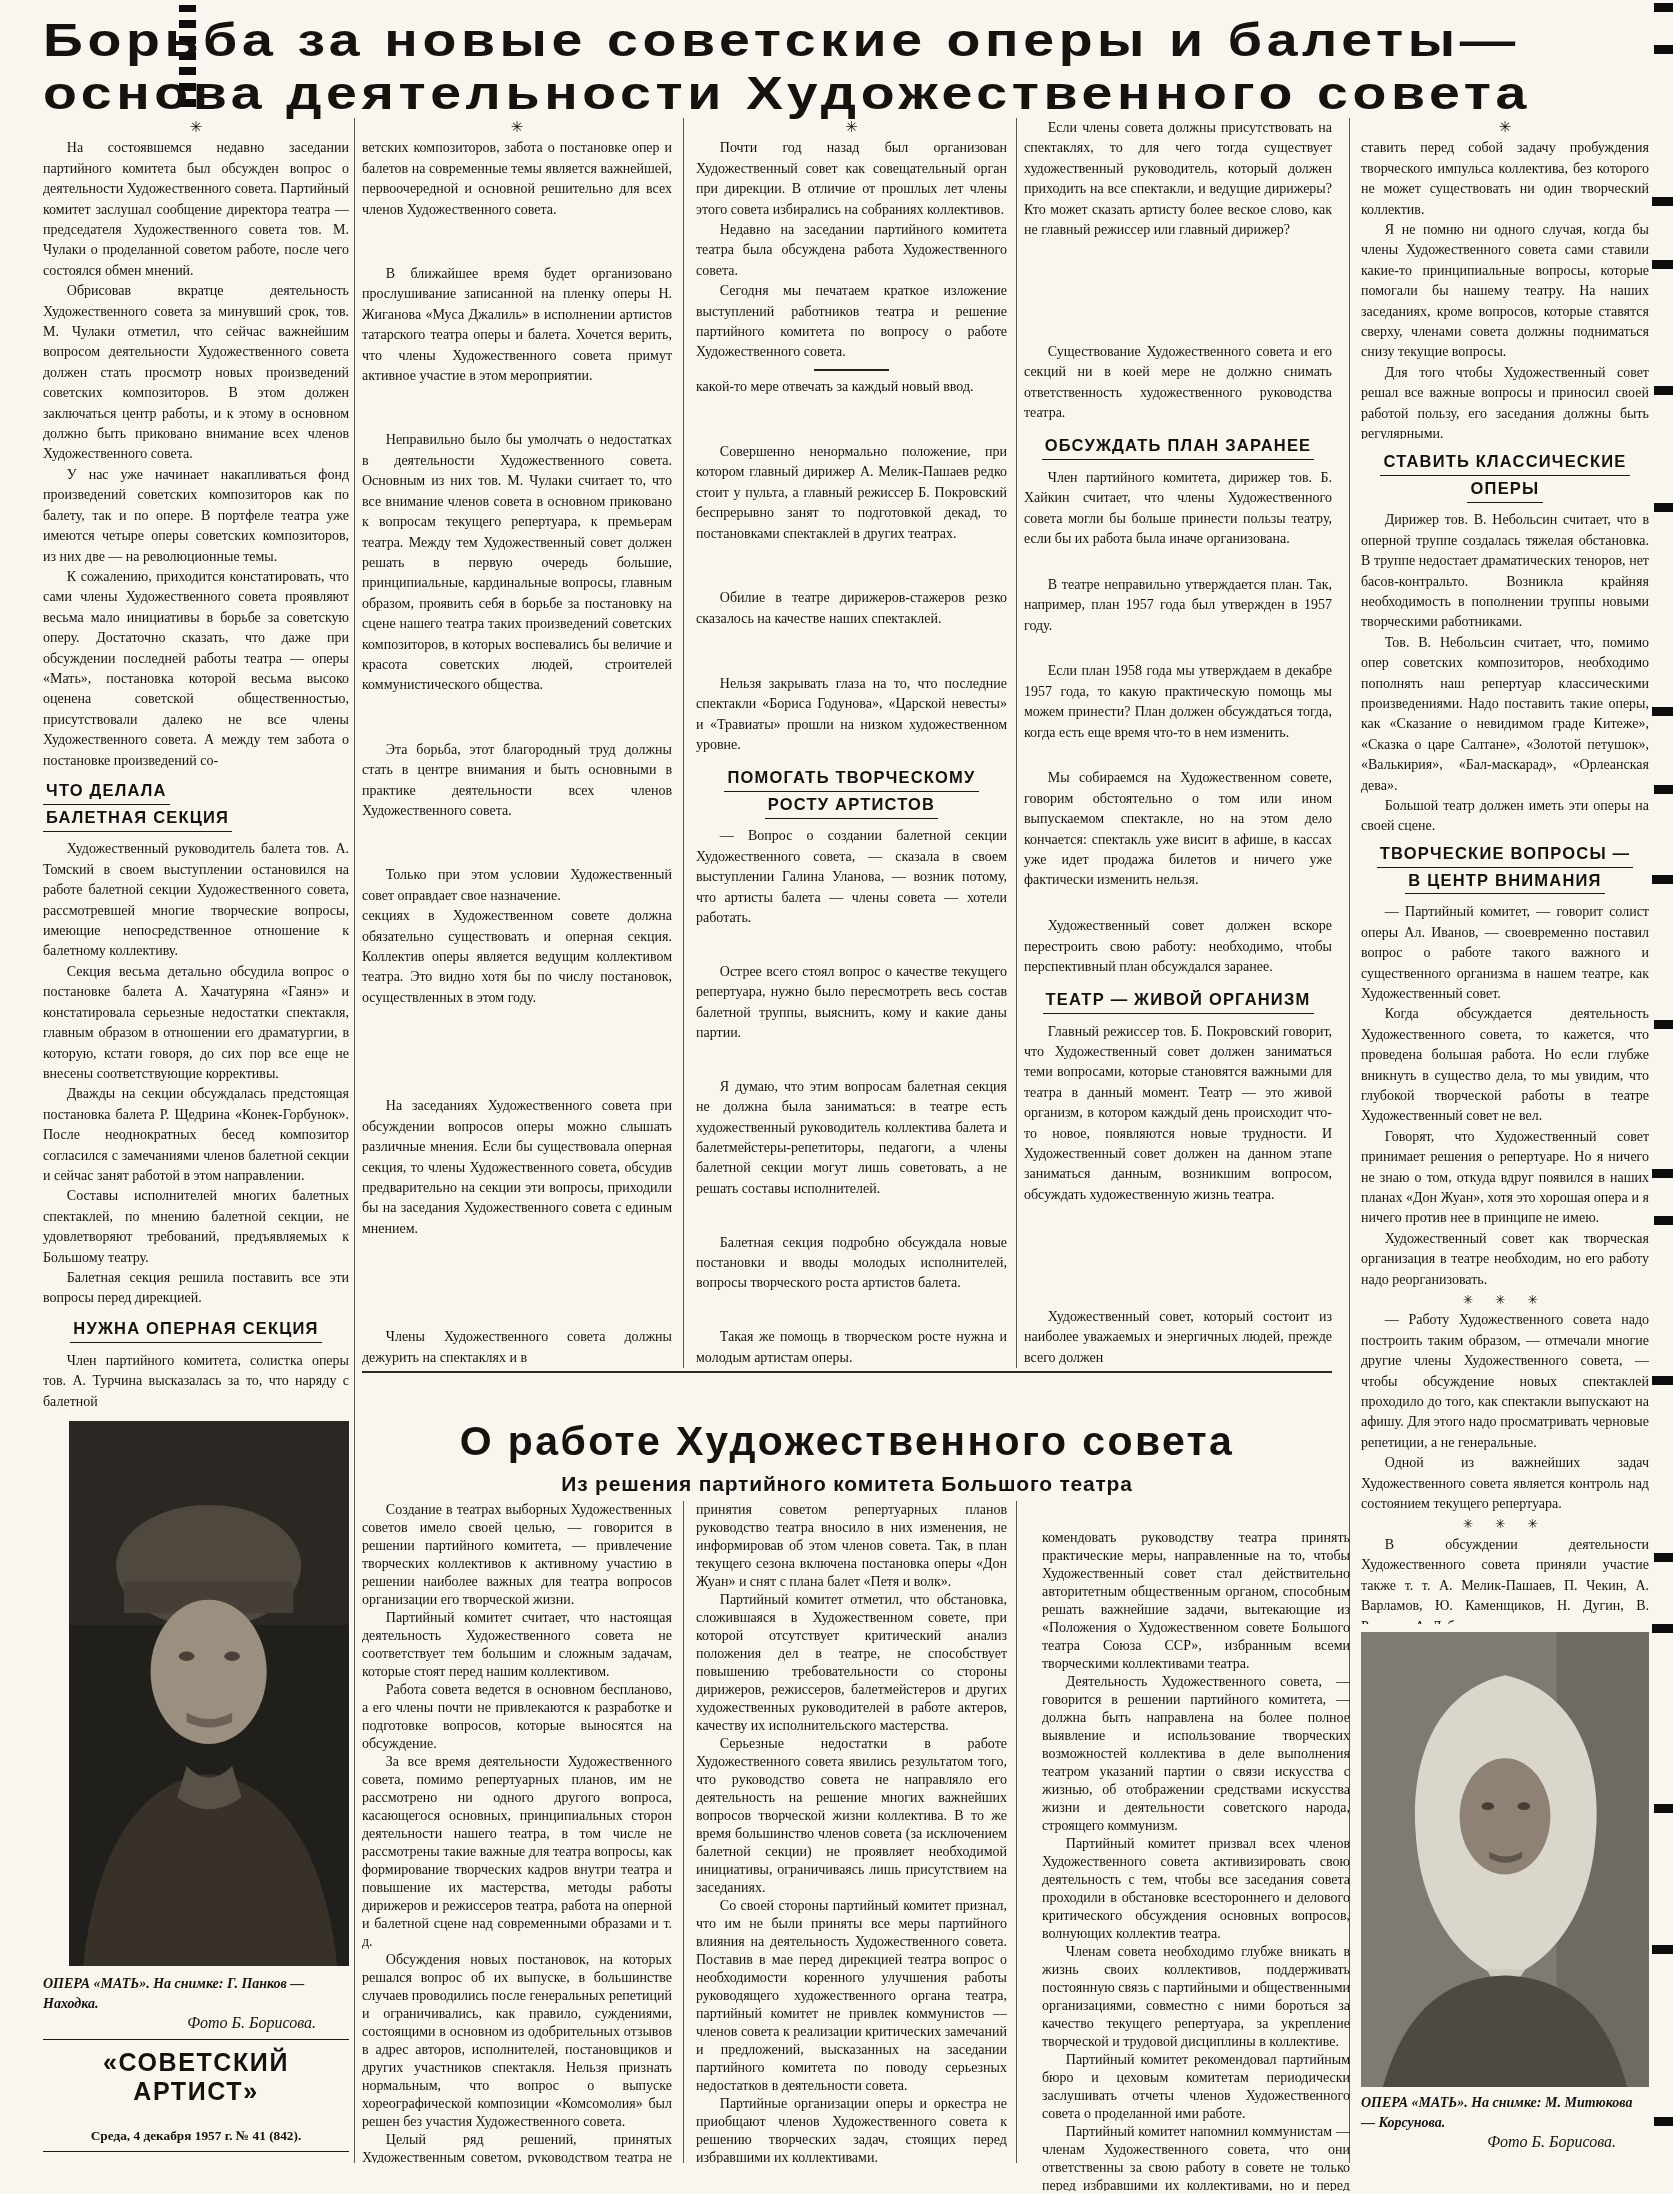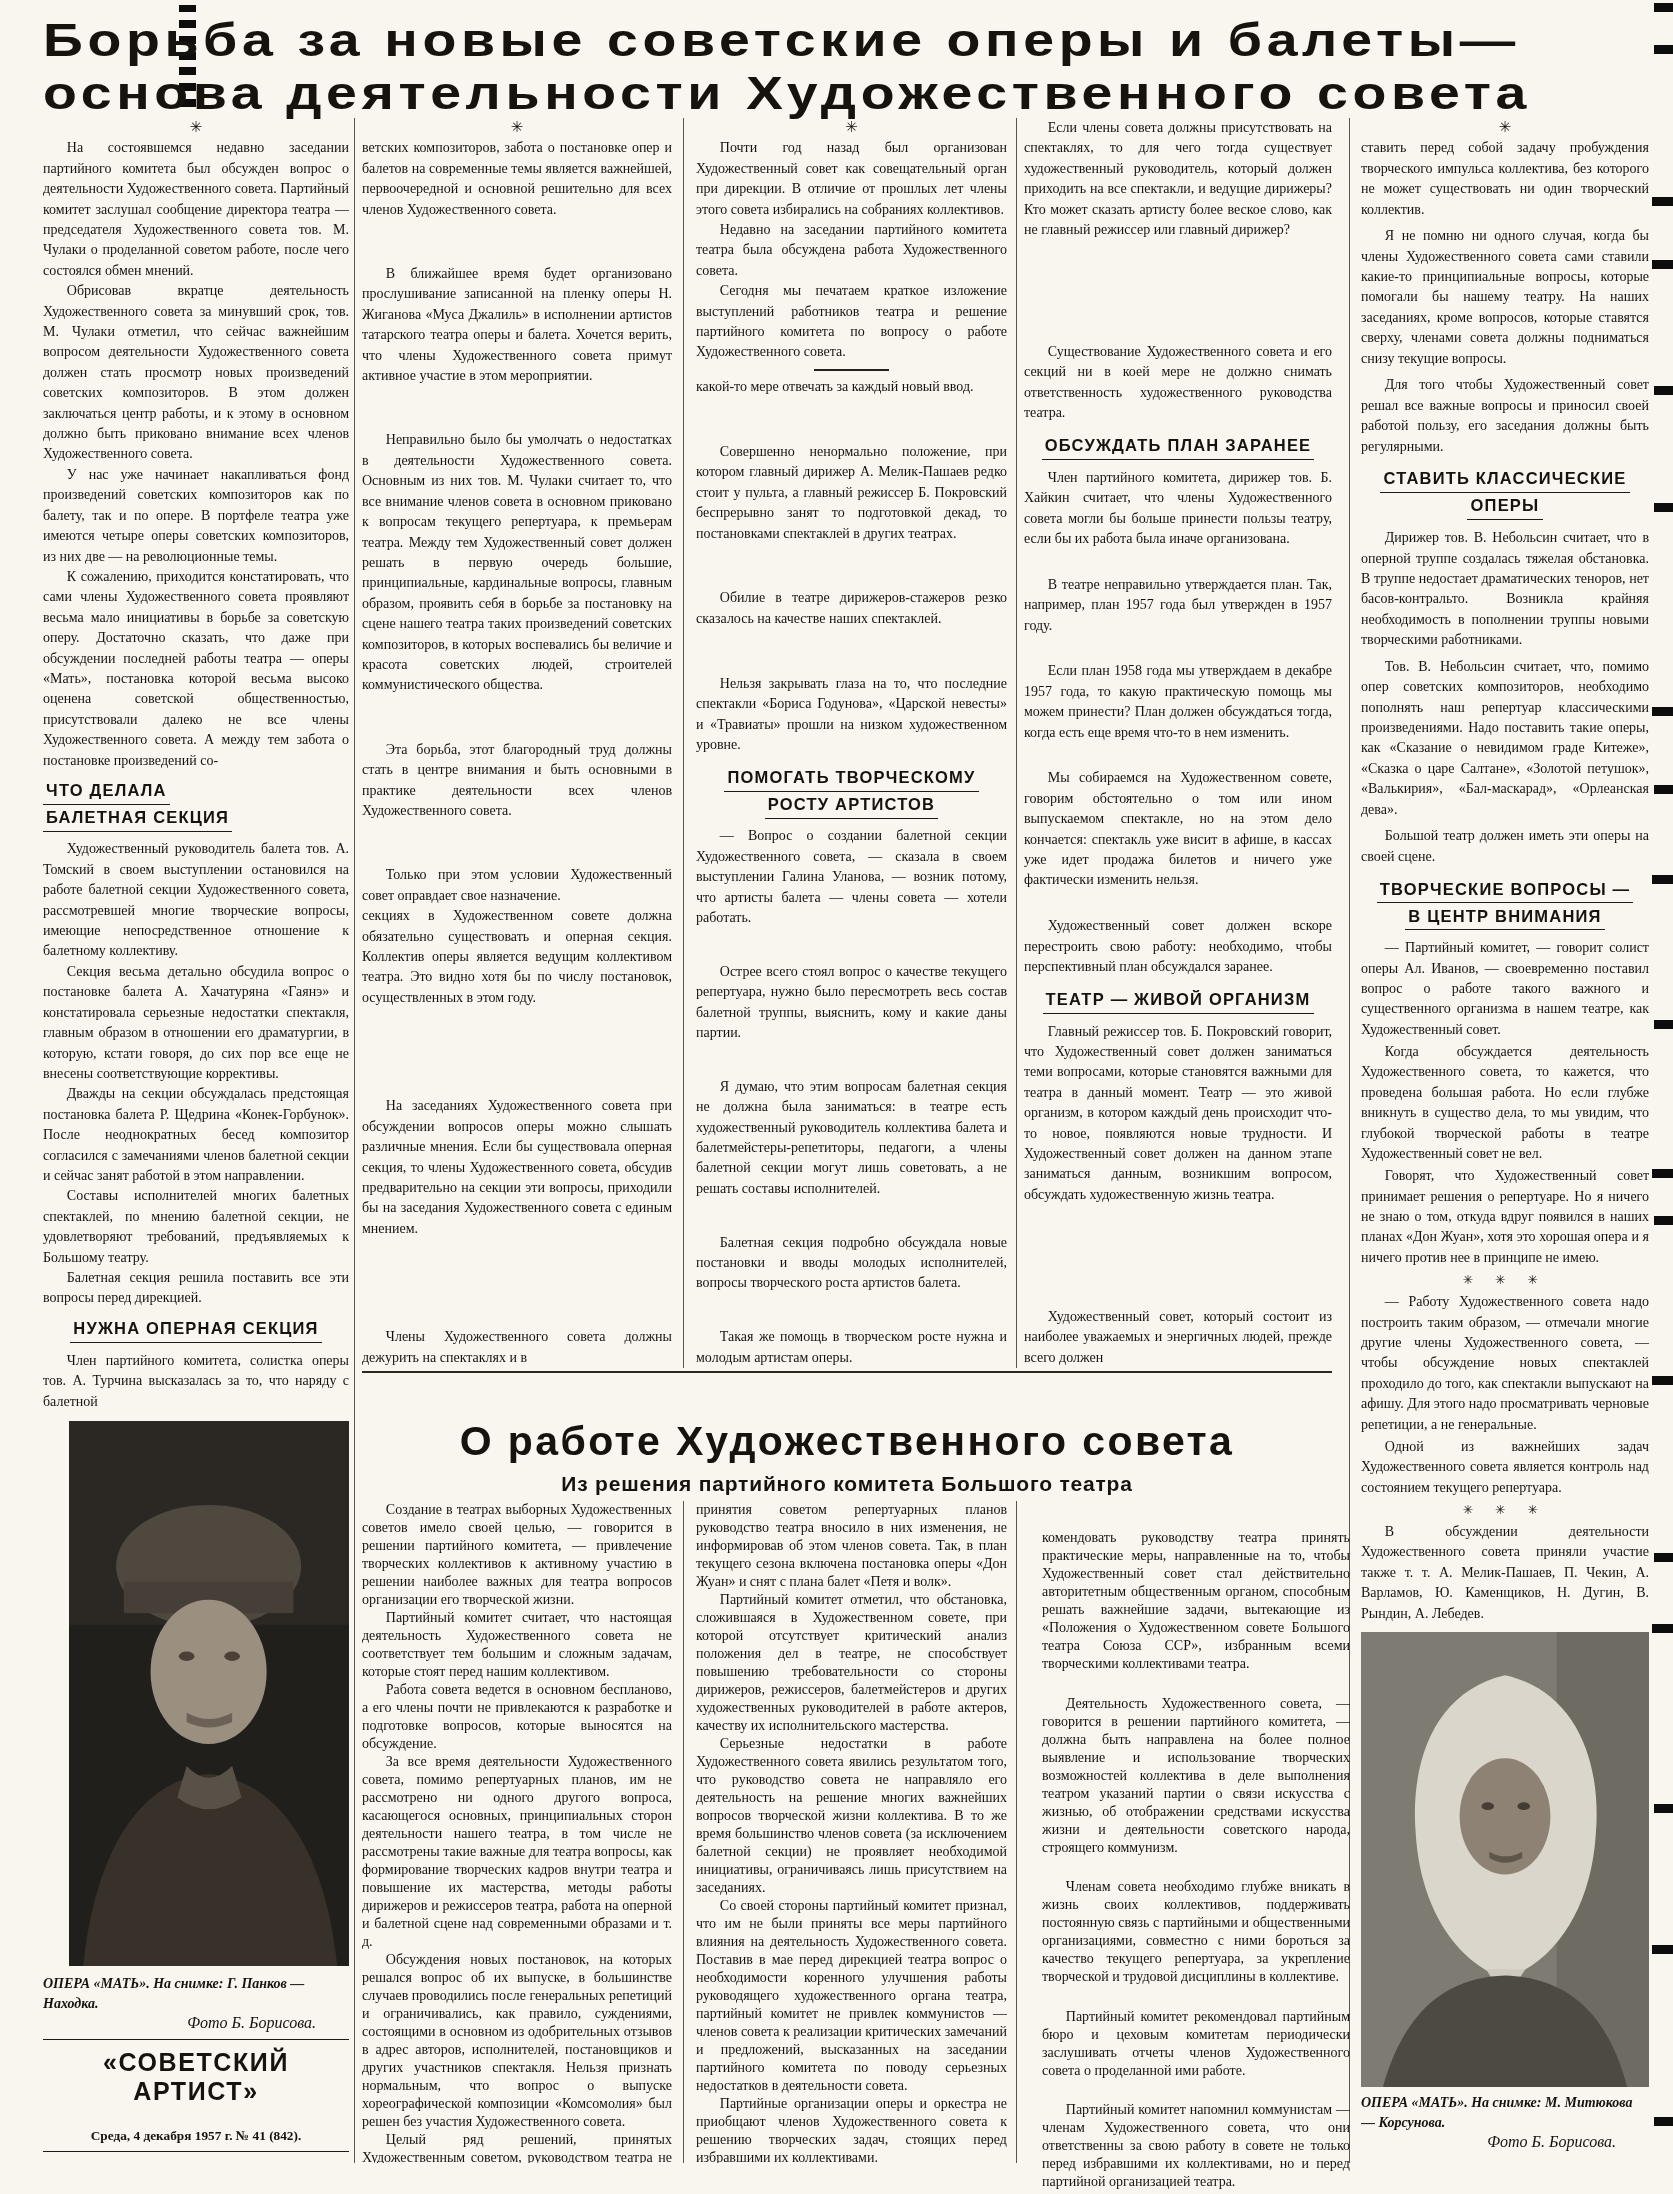--- a/index.html
+++ b/index.html
@@ -233,20 +233,21 @@
         <p>Большой театр должен иметь эти оперы на своей сцене.</p>
       </div>
     <h3 class="sechead">
       <span class="hline">ТВОРЧЕСКИЕ ВОПРОСЫ —</span>
       <span class="hline">В ЦЕНТР ВНИМАНИЯ</span>
     </h3>
     <div class="body">
         <p>— Партийный комитет, — говорит солист оперы Ал. Иванов, — своевременно поставил вопрос о работе такого важного и существенного организма в нашем театре, как Художественный совет.</p>
         <p>Когда обсуждается деятельность Художественного совета, то кажется, что проведена большая работа. Но если глубже вникнуть в существо дела, то мы увидим, что глубокой творческой работы в театре Художественный совет не вел.</p>
         <p>Говорят, что Художественный совет принимает решения о репертуаре. Но я ничего не знаю о том, откуда вдруг появился в наших планах «Дон Жуан», хотя это хорошая опера и я ничего против нее в принципе не имею.</p>
+        <p>Художественный совет как творческая организация в театре необходим, но его работу надо реорганизовать.</p>
         <p class="stars">✳ ✳ ✳</p>
         <p>— Работу Художественного совета надо построить таким образом, — отмечали многие другие члены Художественного совета, — чтобы обсуждение новых спектаклей проходило до того, как спектакли выпускают на афишу. Для этого надо просматривать черновые репетиции, а не генеральные.</p>
         <p>Одной из важнейших задач Художественного совета является контроль над состоянием текущего репертуара.</p>
         <p class="stars">✳ ✳ ✳</p>
         <p>В обсуждении деятельности Художественного совета приняли участие также т. т. А. Мелик-Пашаев, П. Чекин, А. Варламов, Ю. Каменщиков, Н. Дугин, В. Рындин, А. Лебедев.</p>
       </div>
     <figure class="photo photo-right">
       <svg viewBox="0 0 368 580" preserveAspectRatio="none">
         <rect width="368" height="580" fill="#7e7b72"></rect>
         <rect x="250" width="118" height="580" fill="#6e6b62"></rect>
@@ -284,20 +285,21 @@
         <p>Партийный комитет отметил, что обстановка, сложившаяся в Художественном совете, при которой отсутствует критический анализ положения дел в театре, не способствует повышению требовательности со стороны дирижеров, режиссеров, балетмейстеров и других художественных руководителей в работе актеров, качеству их исполнительского мастерства.</p>
         <p>Серьезные недостатки в работе Художественного совета явились результатом того, что руководство совета не направляло его деятельность на решение многих важнейших вопросов творческой жизни коллектива. В то же время большинство членов совета (за исключением балетной секции) не проявляет необходимой инициативы, ограничиваясь лишь присутствием на заседаниях.</p>
         <p>Со своей стороны партийный комитет признал, что им не были приняты все меры партийного влияния на деятельность Художественного совета. Поставив в мае перед дирекцией театра вопрос о необходимости коренного улучшения работы руководящего художественного органа театра, партийный комитет не привлек коммунистов — членов совета к реализации критических замечаний и предложений, высказанных на заседании партийного комитета по поводу серьезных недостатков в деятельности совета.</p>
         <p>Партийные организации оперы и оркестра не приобщают членов Художественного совета к решению творческих задач, стоящих перед избравшими их коллективами.</p>
       </div>
   </section>
   <section class="featcol" id="featC">
     <div class="body">
         <p class="noindent">комендовать руководству театра принять практические меры, направленные на то, чтобы Художественный совет стал действительно авторитетным общественным органом, способным решать важнейшие задачи, вытекающие из «Положения о Художественном совете Большого театра Союза ССР», избранным всеми творческими коллективами театра.</p>
         <p>Деятельность Художественного совета, — говорится в решении партийного комитета, — должна быть направлена на более полное выявление и использование творческих возможностей коллектива в деле выполнения театром указаний партии о связи искусства с жизнью, об отображении средствами искусства жизни и деятельности советского народа, строящего коммунизм.</p>
+        <p>Партийный комитет призвал всех членов Художественного совета активизировать свою деятельность с тем, чтобы все заседания совета проходили в обстановке всестороннего и делового критического обсуждения основных вопросов, волнующих коллектив театра.</p>
         <p>Членам совета необходимо глубже вникать в жизнь своих коллективов, поддерживать постоянную связь с партийными и общественными организациями, совместно с ними бороться за качество текущего репертуара, за укрепление творческой и трудовой дисциплины в коллективе.</p>
         <p>Партийный комитет рекомендовал партийным бюро и цеховым комитетам периодически заслушивать отчеты членов Художественного совета о проделанной ими работе.</p>
         <p>Партийный комитет напомнил коммунистам — членам Художественного совета, что они ответственны за свою работу в совете не только перед избравшими их коллективами, но и перед партийной организацией театра.</p>
       </div>
   </section>
 
 </div>
 
 
 </body></html>

